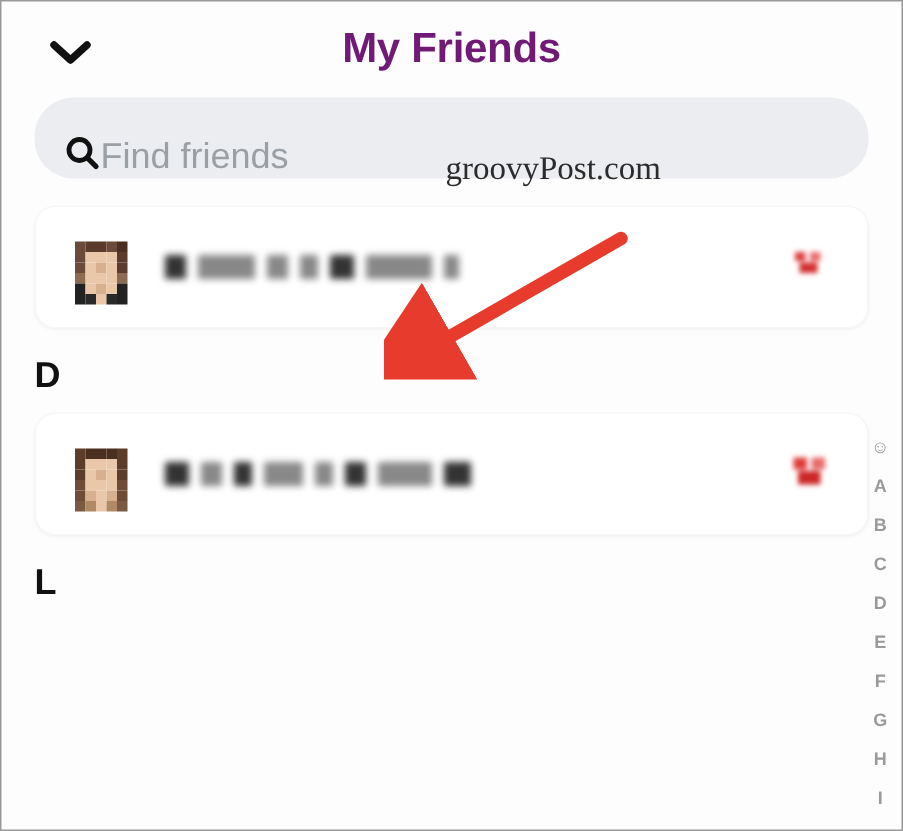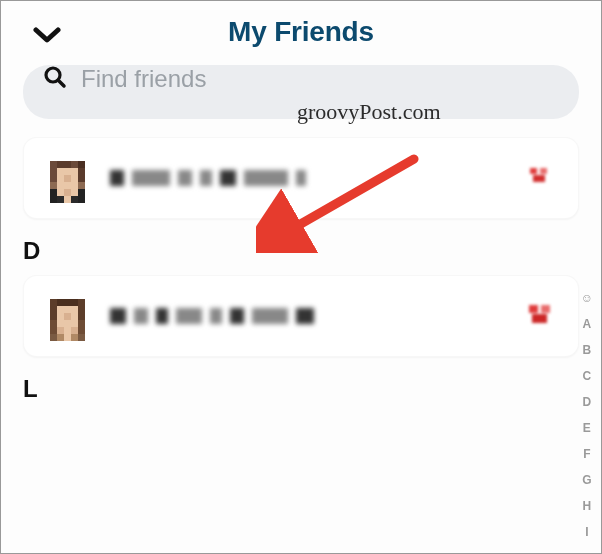--- a/index.html
+++ b/index.html
@@ -31,32 +31,31 @@
       width: 40px;
       height: 40px;
       display: flex;
       align-items: center;
       justify-content: center;
       cursor: pointer;
     }
     .title {
       font-size: 28px;
       font-weight: 800;
-      color: #0c4a6e;
+      color: #701a75;
       letter-spacing: -0.2px;
     }
     .search-bar {
       background: #ebedf0;
       border-radius: 26px;
       height: 54px;
       display: flex;
-      align-items: flex-start;
+      align-items: flex-end;
       padding: 0 20px;
       margin: 6px 4px 18px 4px;
-      gap: 14px;
     }
     .search-input {
       border: none;
       background: transparent;
       outline: none;
       font-size: 24px;
       color: #9aa0a6;
       font-weight: 500;
       flex: 1;
       font-family: inherit;

